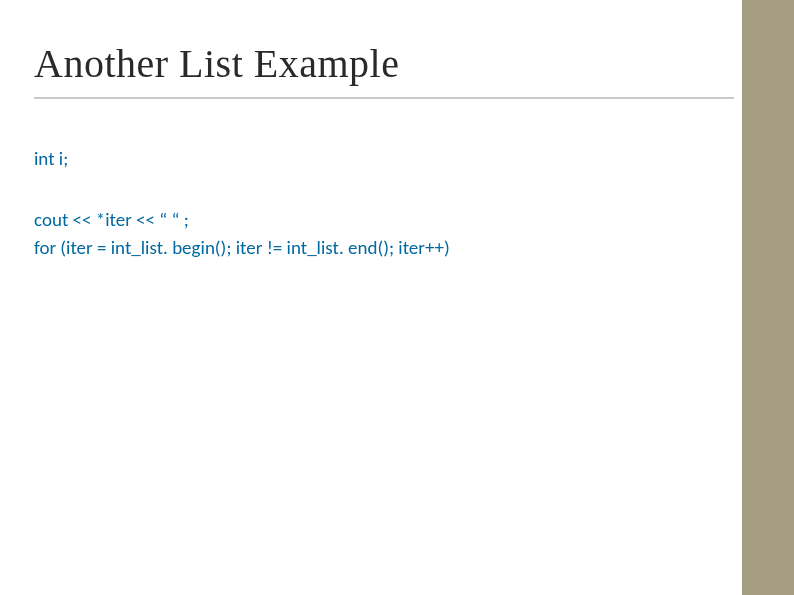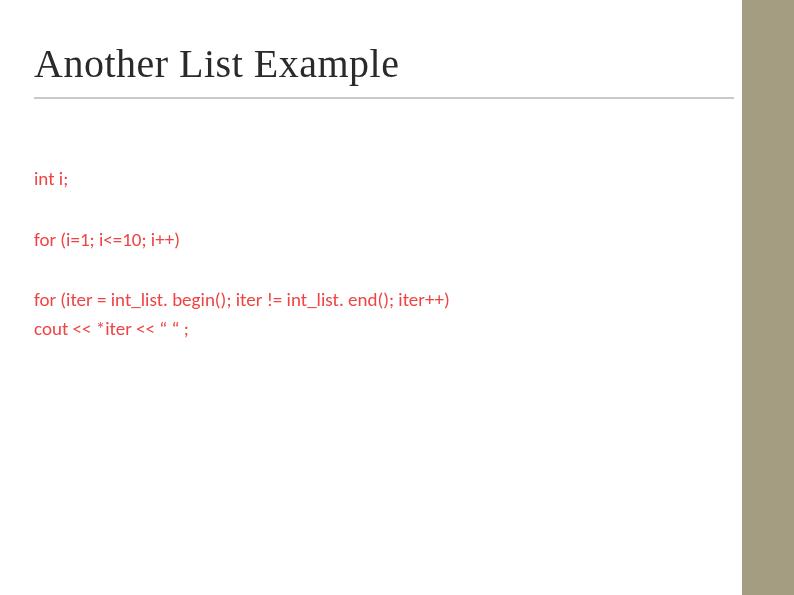--- a/index.html
+++ b/index.html
@@ -20,47 +20,46 @@
   .slide {
     padding: 40px 60px 0 34px;
   }
   .title {
     font-family: Georgia, 'Times New Roman', serif;
     font-size: 40px;
     font-weight: 400;
     color: #2a2a2a;
     border-bottom: 2px solid #c9c9c9;
     padding-bottom: 10px;
-    margin-bottom: 66px;
+    margin-bottom: 46px;
     letter-spacing: 0.5px;
   }
   .code-group {
     font-family: Calibri, Arial, sans-serif;
     font-size: 19px;
-    color: #ef4444;
+    color: #0369a1;
     line-height: 1.5;
     margin-bottom: 32px;
   }
   .code-line {
     display: block;
   }
 </style>
 </head>
 <body>
 
 <div class="sidebar"></div>
 
 <div class="slide">
   <h1 class="title">Another List Example</h1>
 
   <div class="code-group">
     <span class="code-line">int i;</span>
   </div>
 
   <div class="code-group">
-    <span class="code-line">for (i=1; i&lt;=10; i++)</span>
   </div>
 
   <div class="code-group">
+    <span class="code-line">cout &lt;&lt; *iter &lt;&lt; “ “ ;</span>
     <span class="code-line">for (iter = int_list. begin(); iter != int_list. end(); iter++)</span>
-    <span class="code-line">cout &lt;&lt; *iter &lt;&lt; “ “ ;</span>
   </div>
 </div>
 
 </body></html>

